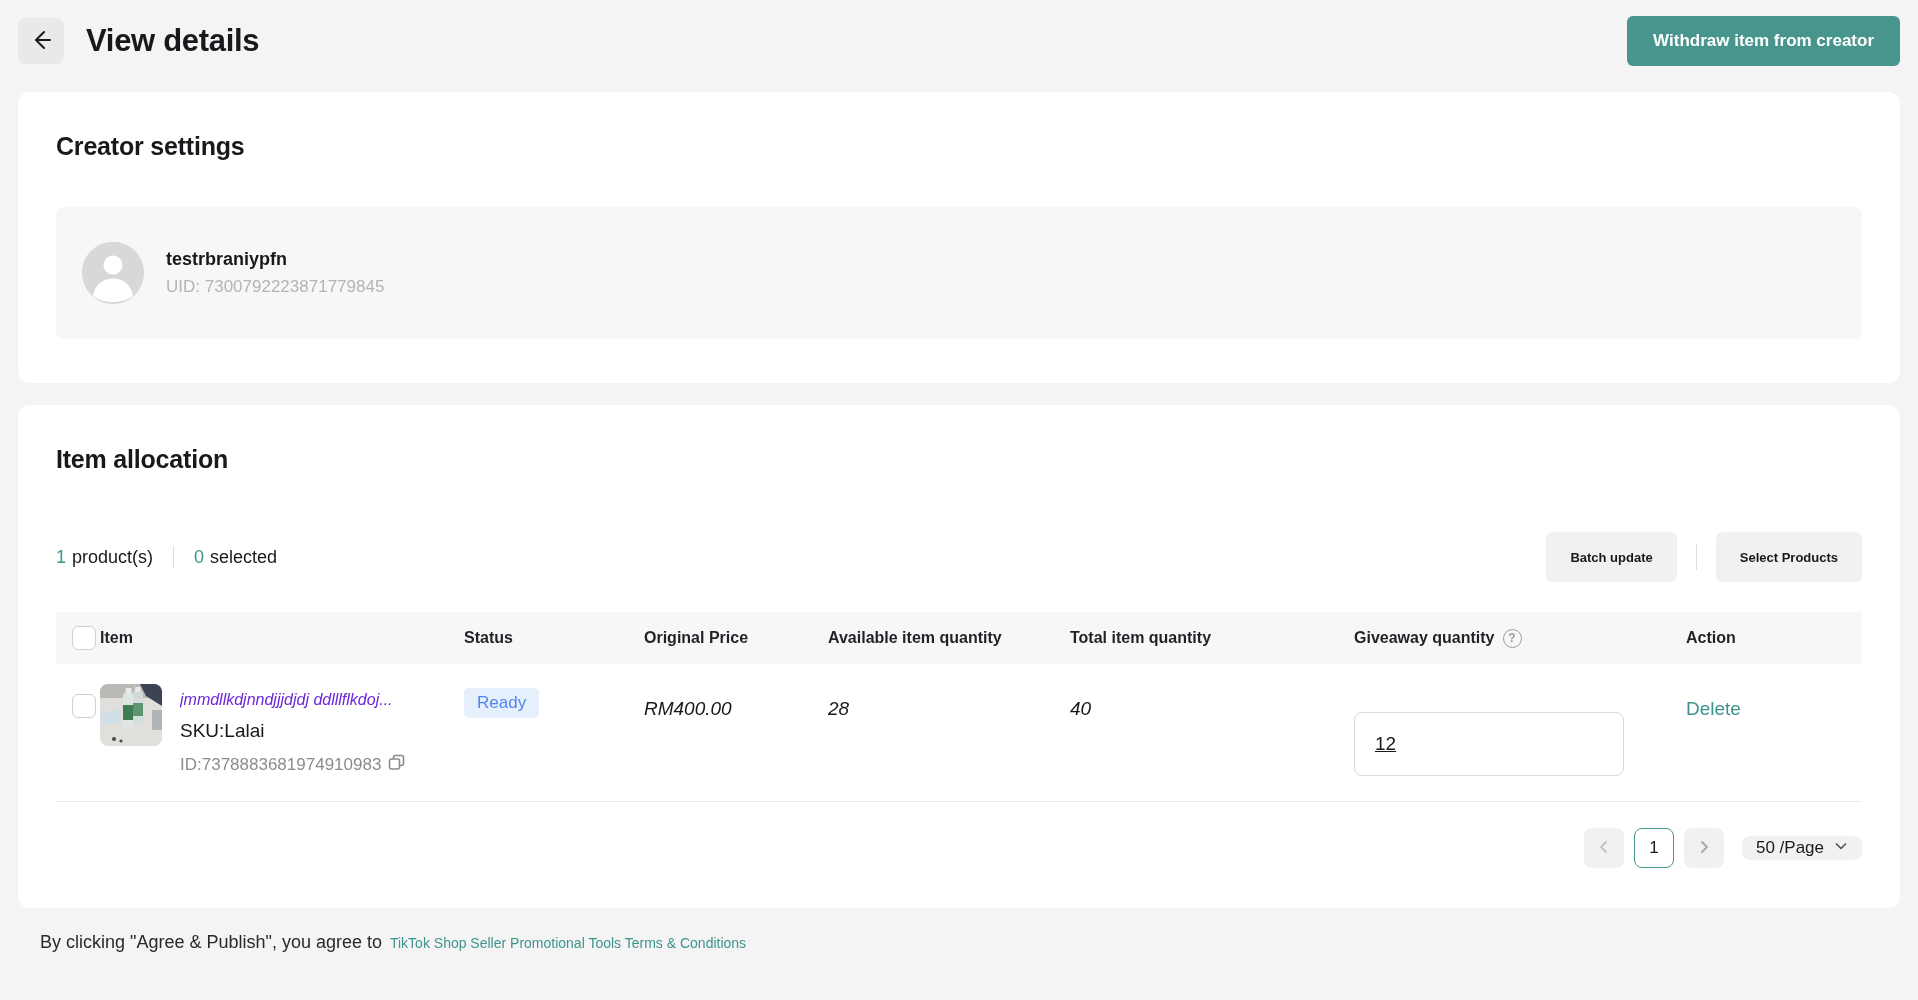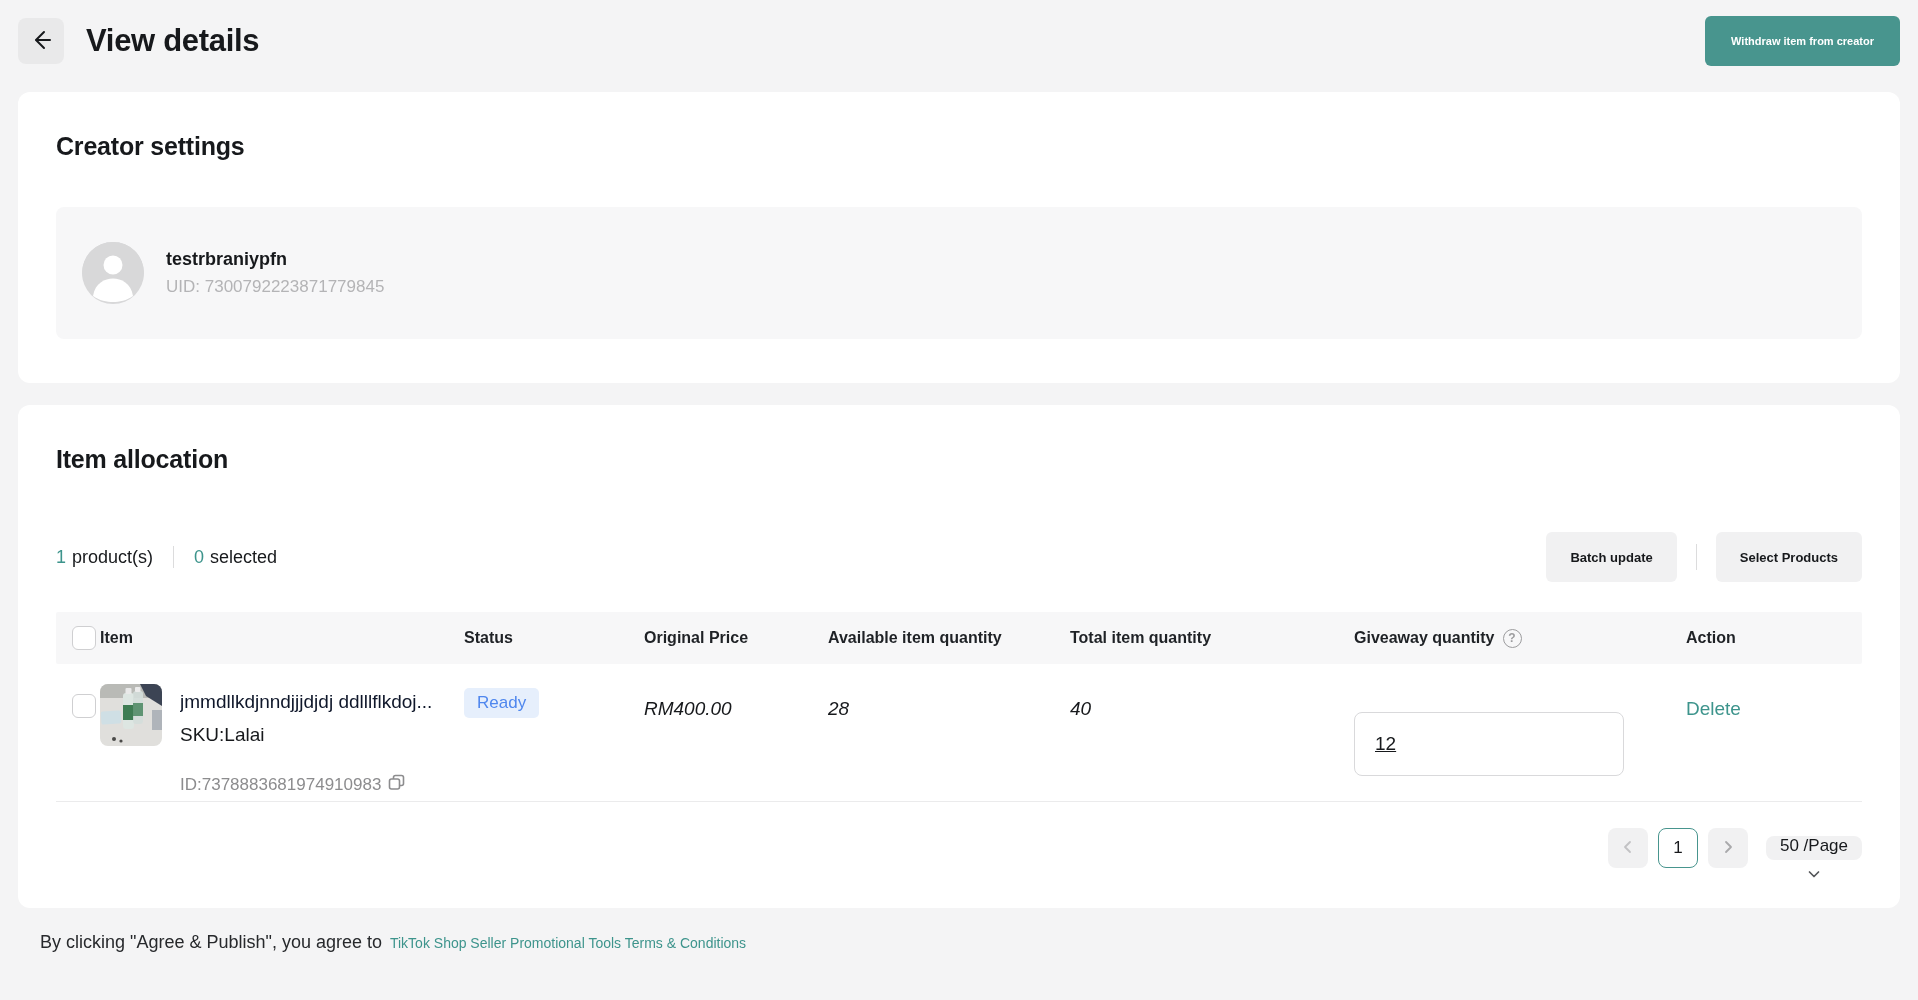--- a/index.html
+++ b/index.html
@@ -17,21 +17,21 @@
   .back-btn {
     width:46px; height:46px; border-radius:8px; background:#e9e9ea;
     display:flex; align-items:center; justify-content:center; cursor:pointer; border:none; flex:0 0 auto;
   }
   .page-title { font-size:31px; font-weight:800; margin-left:22px; letter-spacing:-.3px; }
   .topbar-spacer { flex:1; }
   .btn {
     border:none; cursor:pointer; font-family:inherit; border-radius:6px;
     display:inline-flex; align-items:center; justify-content:center;
   }
-  .btn-teal { background:#48958e; color:#fff; font-weight:700; font-size:11px; height:50px; padding:0 26px; }
+  .btn-teal { background:#48958e; color:#fff; font-weight:700; font-size:17px; height:50px; padding:0 26px; }
   .btn-gray { background:#f1f1f2; color:#17191c; font-weight:600; font-size:13px; height:50px; padding:0 24px; }
 
   
   .card { background:#fff; border-radius:12px; margin:0 18px; }
   .card-creator { margin-top:14px; padding:40px 38px 44px 38px; }
   .card-alloc { margin-top:22px; padding:40px 38px 40px 38px; }
   .section-title { font-size:25px; font-weight:700; letter-spacing:-.2px; }
 
   
   .creator-panel {
@@ -72,23 +72,23 @@
 
   .checkbox {
     width:24px; height:24px; border:1.5px solid #cfcfd1; border-radius:6px; background:#fff; cursor:pointer;
   }
   .trow .checkbox { margin-top:10px; }
 
   .prod-img {
     width:62px; height:62px; border-radius:8px; overflow:hidden; flex:0 0 auto; margin-right:18px;
   }
   .prod-text { min-width:0; padding-top:7px; }
-  .prod-title { font-size:19px; color:#0f172a; white-space:nowrap; overflow:hidden; text-overflow:ellipsis; max-width:330px; }
+  .prod-title { font-size:16px; color:#6d28d9; white-space:nowrap; overflow:hidden; text-overflow:ellipsis; max-width:330px;font-style:italic; }
   .prod-sku { font-size:19px; color:#17191c; margin-top:11px; }
-  .prod-id { font-size:17px; color:#8c8c8e; margin-top:28px; display:flex; align-items:center; gap:7px; }
+  .prod-id { font-size:17px; color:#8c8c8e; margin-top:12px; display:flex; align-items:center; gap:7px; }
 
   .badge-ready {
     display:inline-block; margin-top:4px; background:#e6effc; color:#4f87ee;
     font-size:17px; font-weight:500; padding:5px 13px; border-radius:5px;
   }
   .cell-text { font-size:19px; color:#17191c; padding-top:14px;font-style:italic; }
 
   .qty-input {
     width:270px; height:64px; margin-top:2px; border:1px solid #d9d9db; border-radius:8px;
     font-family:inherit; font-size:19px; color:#17191c; padding:0 0 0 20px; background:#fff; outline:none;
@@ -107,21 +107,21 @@
   .pg-btn {
     width:40px; height:40px; border-radius:8px; background:#f1f1f2; border:none;
     display:flex; align-items:center; justify-content:center; cursor:pointer;
   }
   .pg-current {
     width:40px; height:40px; border-radius:8px; background:#fff; border:1.5px solid #48958e;
     display:flex; align-items:center; justify-content:center; font-size:17px; color:#17191c; cursor:pointer;
   }
   .pg-size {
     height:24px; border-radius:8px; background:#f1f1f2; border:none; margin-left:8px;
-    display:flex; align-items:center; gap:10px; padding:0 14px; font-size:17px; color:#17191c; cursor:pointer;flex-direction:column;
+    display:flex; align-items:center; gap:10px; padding:0 14px; font-size:17px; color:#17191c; cursor:pointer;
   }
 
   
   .footer { display:flex; align-items:center; padding:24px 40px 0 40px; }
   .agreement { font-size:18px; color:#27292c; }
   .agreement a { margin-left:8px; font-size:14px; }
   .footer-actions { margin-left:auto; display:flex; align-items:center; gap:24px; }
   .btn-cancel { background:#e9e9ea; color:#17191c; font-weight:700; font-size:18px; height:50px; padding:0 30px; }
   .btn-publish { font-size:18px; height:50px; padding:0 28px; }
 </style>

